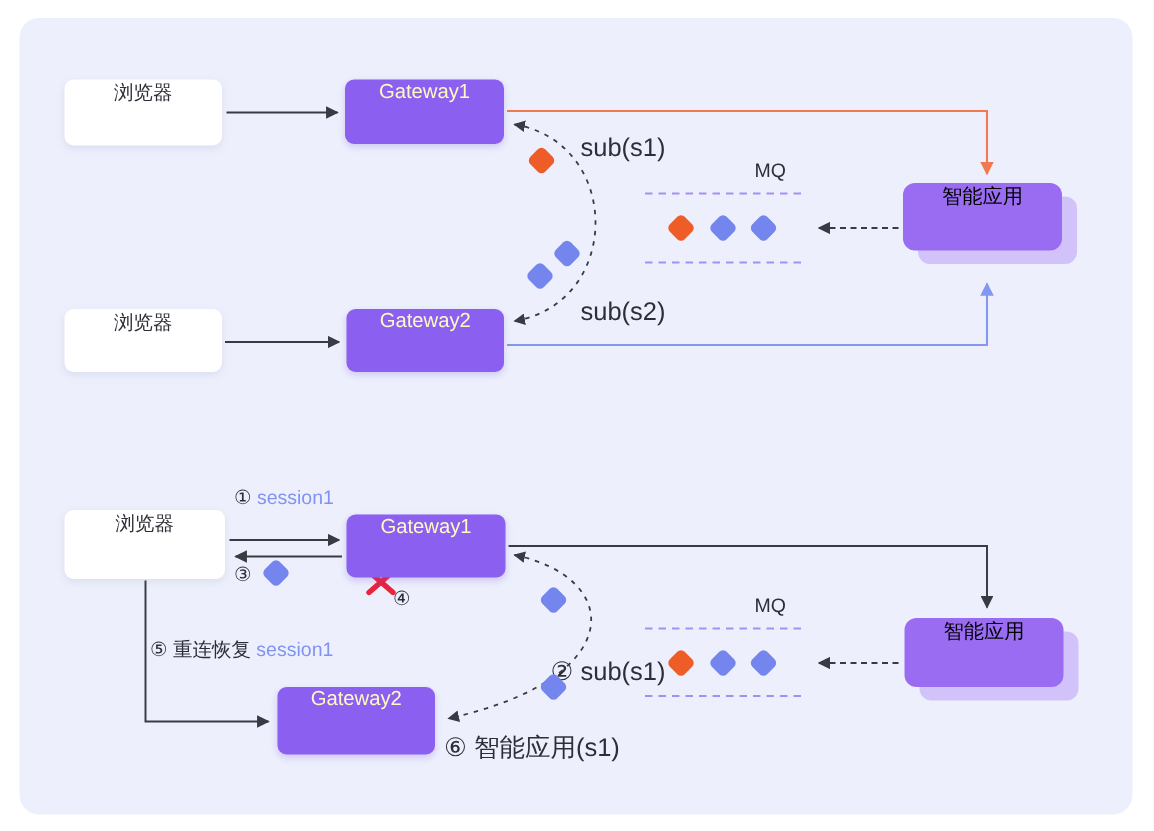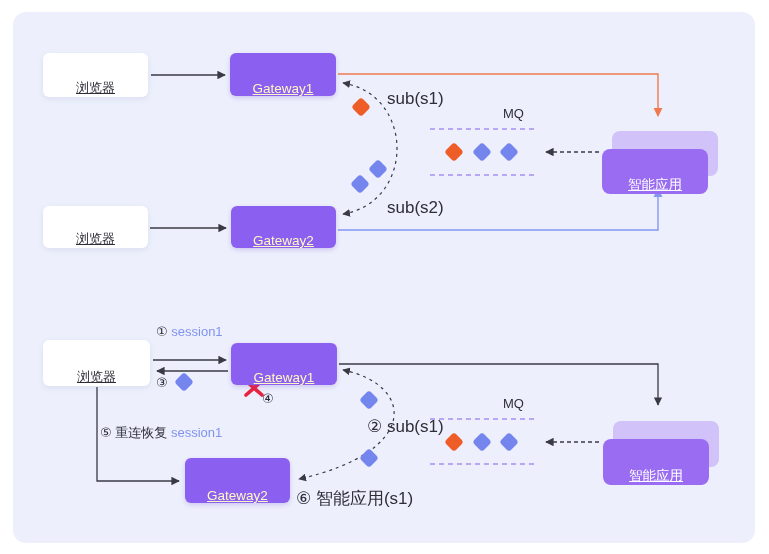--- a/index.html
+++ b/index.html
@@ -10,28 +10,28 @@
   }
   html,body{margin:0;padding:0;}
   body{
     width:769px;height:554px;position:relative;background:#ffffff;
     font-family:"Liberation Sans","DejaVu Sans",sans-serif;color:var(--ink);
     overflow:hidden;
   }
   .panel{position:absolute;left:13px;top:12px;width:742px;height:531px;
     background:var(--panel-bg);border-radius:13px;}
   svg.layer{position:absolute;left:0;top:0;width:769px;height:554px;pointer-events:none;}
-  .node{position:absolute;display:flex;align-items:flex-end;justify-content:center;
-    font-size:13px;border-radius:6px;box-sizing:border-box;text-decoration:underline;}
+  .node{position:absolute;display:flex;align-items:flex-start;justify-content:center;
+    font-size:13px;border-radius:6px;box-sizing:border-box;}
   .browser{background:var(--browser-bg);color:var(--ink);
     box-shadow:0 2px 6px rgba(90,90,140,0.12);}
   .gateway{background:var(--gateway-purple);color:#fef9c3;font-size:13.5px;
     box-shadow:0 2px 5px rgba(120,80,220,0.25);}
-  .app-main{background:var(--app-purple);color:#ffffff;font-size:13.5px;
-    border-radius:8px;z-index:2;margin-top:27px;}
+  .app-main{background:var(--app-purple);color:#000000;font-size:13.5px;
+    border-radius:8px;z-index:2;}
   .app-ghost{position:absolute;background:var(--app-shadow);border-radius:8px;
     opacity:0.75;z-index:1;}
   .diamond{position:absolute;width:14px;height:14px;border-radius:3.5px;
     transform:rotate(45deg);}
   .diamond.orange{background:var(--orange-diamond);}
   .diamond.blue{background:var(--blue-diamond);}
   .ann{position:absolute;font-size:17px;color:var(--ink);white-space:nowrap;}
   .ann .session{color:var(--session-text);}
   .mq-label{position:absolute;width:40px;text-align:left;font-size:13px;color:var(--ink);}
 </style>
@@ -112,21 +112,21 @@
 </div>
 <div class="app-ghost" style="left:613px;top:421px;width:106px;height:46px;"></div>
 <div class="node app-main" style="left:603px;top:412px;width:106px;height:46px;">
   <span>智能应用</span>
 </div>
 
 <div class="ann" style="left:156px;top:324px;font-size:13px;">
   <span>①</span>
   <span class="session">session1</span>
 </div>
-<div class="ann" style="left:367px;top:368px;margin-top:48px;">② sub(s1)</div>
+<div class="ann" style="left:367px;top:390px;margin-top:48px;">② sub(s1)</div>
 <div class="ann" style="left:156px;top:375px;font-size:13px;">③</div>
 <div class="ann" style="left:262px;top:391px;font-size:13px;">④</div>
 <div class="ann" style="left:100px;top:424px;font-size:13px;">
   <span>⑤ 重连恢复</span>
   <span class="session">session1</span>
 </div>
 <div class="ann" style="left:296px;top:487px;">⑥ 智能应用(s1)</div>
 <div class="mq-label" style="left:503px;top:396px;">MQ</div>
 
 <div class="diamond blue" style="left:177px;top:375px;"></div>

